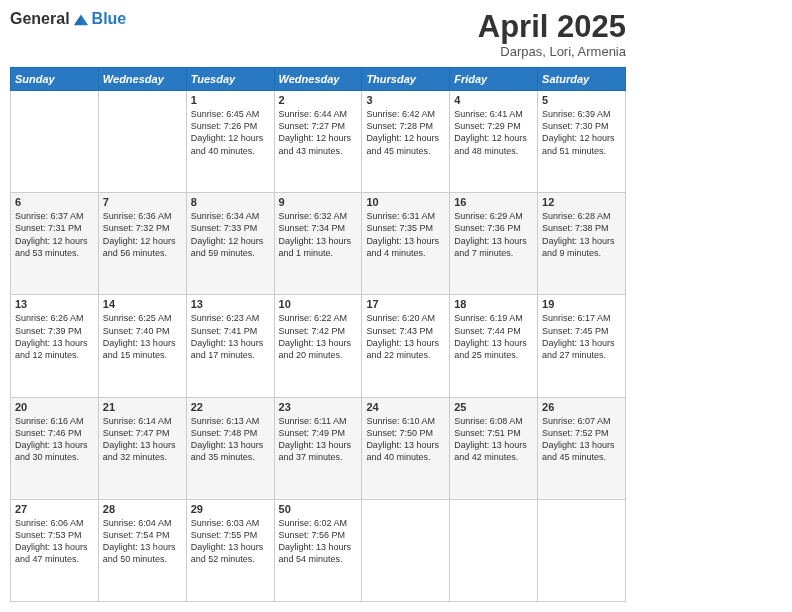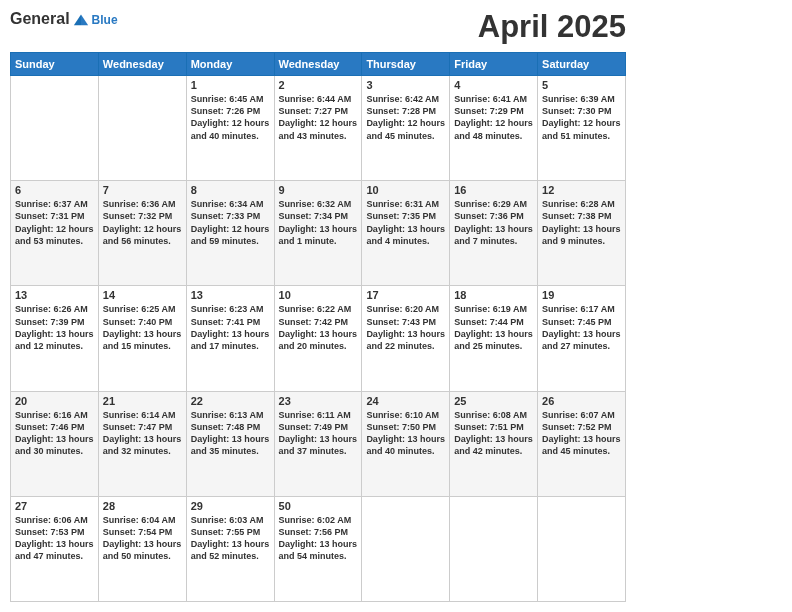--- a/index.html
+++ b/index.html
@@ -49,41 +49,41 @@
       table-layout: fixed;
     }
     .calendar th {
       background-color: #2979c2;
       color: white;
       font-size: 11px;
       font-weight: bold;
       padding: 5px 4px;
       border: 1px solid #1a6fb5;
       text-align: left;
+      font-style: italic;
     }
     .calendar td {
       border: 1px solid #ccc;
       vertical-align: top;
       padding: 3px 4px;
       font-size: 9.5px;
       color: #333;
       height: 88px;
       width: calc(100% / 7);
     }
     .day-number {
       font-size: 11px;
       font-weight: bold;
       display: block;
       margin-bottom: 2px;
     }
     .day-info {
       font-size: 9px;
       line-height: 1.35;
       color: #333;
-      font-weight: bold;
     }
     .empty-cell {
       background: #fafafa;
     }
     .row-shaded td {
       background: #f5f5f5;
     }
     .row-white td {
       background: #ffffff;
     }
@@ -96,34 +96,35 @@
     <div class="logo">
   <div style="display:flex;align-items:center;">
     <span style="font-size:16px;font-weight:bold;color:#333;">General</span>
     <svg width="18" height="16" viewBox="0 0 20 18" xmlns="http://www.w3.org/2000/svg" style="margin-left:2px;">
       <polygon points="2,18 10,2 18,18" fill="none"></polygon>
       <polygon points="10,4 18,16 10,16" fill="#2979c2"></polygon>
       <polygon points="2,16 10,4 10,16" fill="#1a6fb5"></polygon>
     </svg>
   </div>
   <div>
-    <span style="font-size:12px;font-weight:bold;color:#2979c2;">Blue</span>
+    <span style="font-size:16px;font-weight:bold;color:#2979c2;">Blue</span>
   </div>
 </div>
     <div class="title-section">
       <div class="month-title">April 2025</div>
+      <div class="location">Darpas, Lori, Armenia</div>
     </div>
   </div>
 
   <table class="calendar">
     <thead>
       <tr>
         <th>Sunday</th>
         <th>Wednesday</th>
-        <th>Monday</th>
+        <th>Tuesday</th>
         <th>Wednesday</th>
         <th>Thursday</th>
         <th>Friday</th>
         <th>Saturday</th>
       </tr>
     </thead>
     <tbody id="calendar-body">
     <tr class="row-white">
           <td class="empty-cell"></td>
           <td class="empty-cell"></td>

